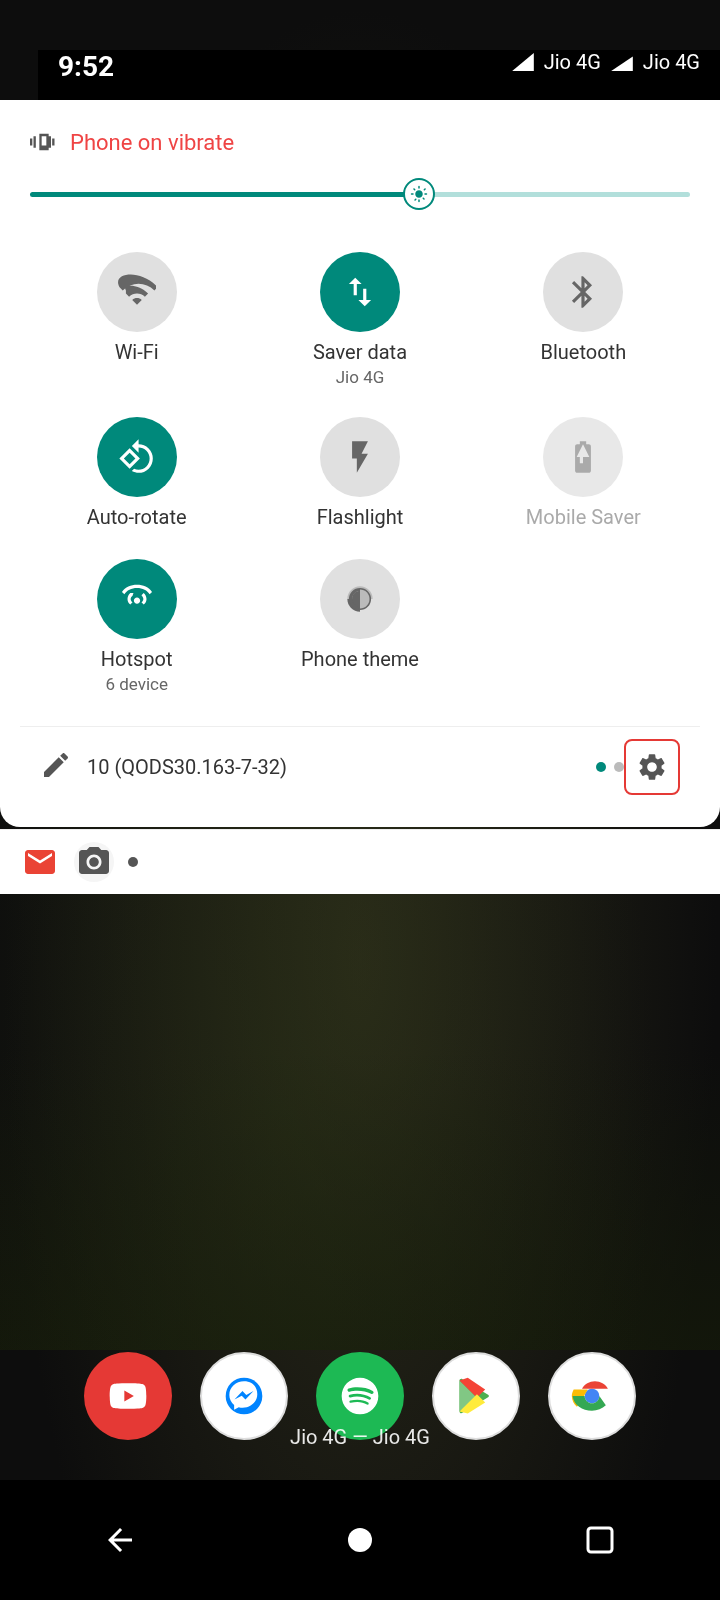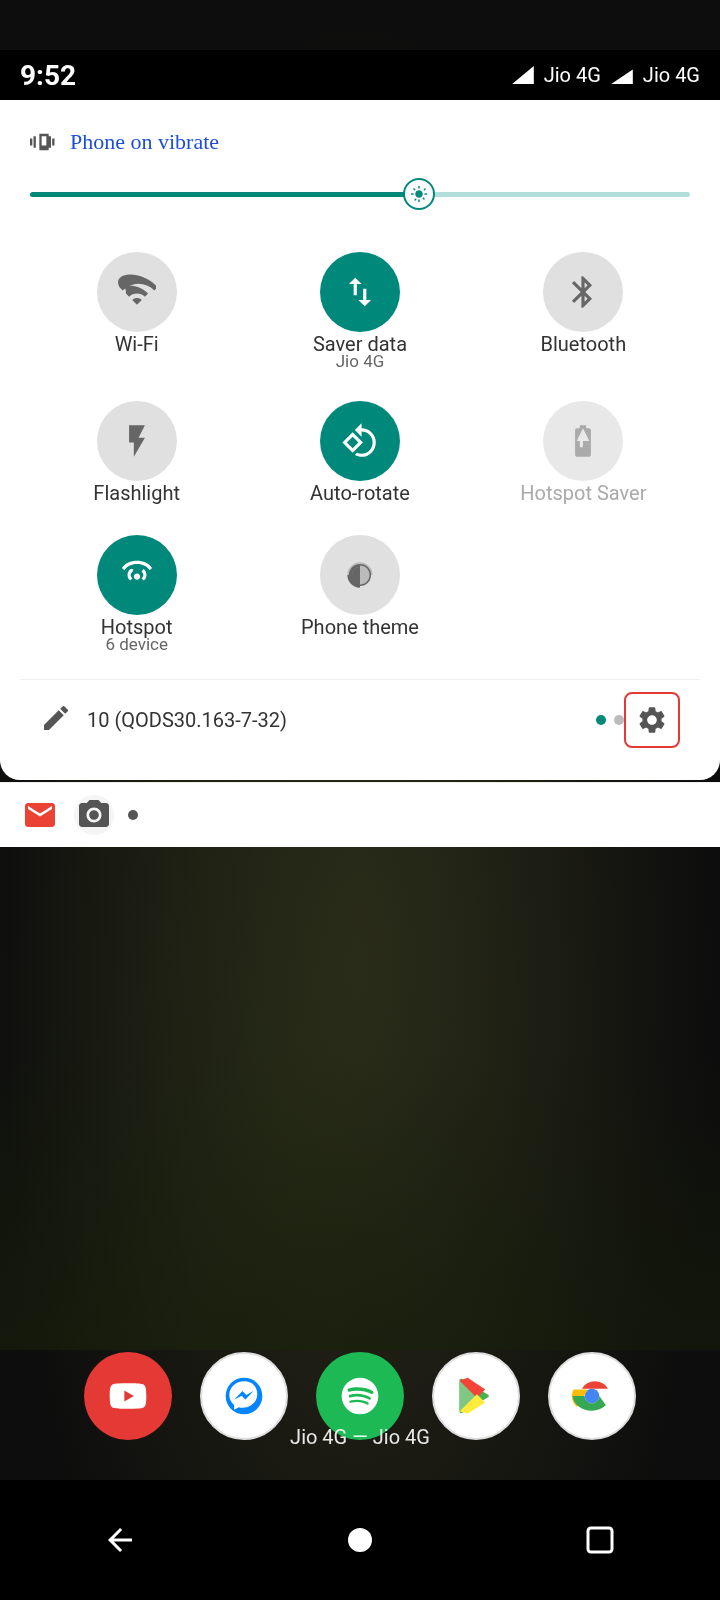--- a/index.html
+++ b/index.html
@@ -11,24 +11,25 @@
       overflow: hidden;
       position: relative;
     }
 
     
     .status-bar {
       background: #000;
       color: #fff;
       height: 50px;
       display: flex;
-      align-items: center;
+      align-items: flex-start;
       padding: 0 20px;
       position: relative;
       z-index: 10;
+      margin-left: 38px;
     }
     .status-time {
       font-size: 28px;
       font-weight: bold;
       color: #fff;
     }
     .status-right {
       margin-left: auto;
       display: flex;
       align-items: center;
@@ -106,20 +107,21 @@
     .tiles-grid {
       display: grid;
       grid-template-columns: repeat(3, 1fr);
       gap: 10px;
       padding: 10px;
     }
     .tile {
       display: flex;
       flex-direction: column;
       align-items: center;
+      gap: 8px;
       cursor: pointer;
       padding: 10px 5px;
     }
     .tile-icon {
       width: 80px;
       height: 80px;
       border-radius: 50%;
       display: flex;
       align-items: center;
       justify-content: center;
@@ -147,21 +149,21 @@
     .tile-label.inactive {
       color: #aaa;
     }
 
     
     .qs-bottom-bar {
       display: flex;
       align-items: center;
       padding: 12px 20px;
       border-top: 1px solid #eee;
-      margin-top: 5px;
+      margin-top: 12px;
     }
     .edit-icon {
       color: #555;
       margin-right: 15px;
     }
     .build-number {
       font-size: 20px;
       color: #333;
       flex: 1;
     }
@@ -411,21 +413,21 @@
     </div>
   </div>
 
   <div class="quick-settings">
 
     <div class="vibrate-row">
       <div class="vibrate-left">
         <svg width="28" height="28" viewBox="0 0 24 24" fill="#555">
           <path d="M0 15h2V9H0v6zm3 2h2V7H3v10zm16-8v6h2V9h-2zm-3-2v10h2V7h-2zM8 19h8V5H8v14zm2-12h4v8h-4V7z"></path>
         </svg>
-        <span style="font-size:22px;color:#1d4ed8;font-family:Liberation Serif, serif;">Phone on vibrate</span>
+        <span style="font-size:22px;color:#ef4444;">Phone on vibrate</span>
       </div>
     </div>
 
     <div class="brightness-row">
       <div class="slider-container">
         <div class="slider-track"></div>
         <div class="slider-thumb">
           <svg viewBox="0 0 24 24" fill="#00897b">
             <path d="M12 7c-2.76 0-5 2.24-5 5s2.24 5 5 5 5-2.24 5-5-2.24-5-5-5zM2 13h2c.55 0 1-.45 1-1s-.45-1-1-1H2c-.55 0-1 .45-1 1s.45 1 1 1zm18 0h2c.55 0 1-.45 1-1s-.45-1-1-1h-2c-.55 0-1 .45-1 1s.45 1 1 1zM11 2v2c0 .55.45 1 1 1s1-.45 1-1V2c0-.55-.45-1-1-1s-1 .45-1 1zm0 18v2c0 .55.45 1 1 1s1-.45 1-1v-2c0-.55-.45-1-1-1s-1 .45-1 1zM5.99 4.58c-.39-.39-1.03-.39-1.41 0-.39.39-.39 1.03 0 1.41l1.06 1.06c.39.39 1.03.39 1.41 0 .39-.39.39-1.03 0-1.41L5.99 4.58zm12.37 12.37c-.39-.39-1.03-.39-1.41 0-.39.39-.39 1.03 0 1.41l1.06 1.06c.39.39 1.03.39 1.41 0 .39-.39.39-1.03 0-1.41l-1.06-1.06zm1.06-12.37l-1.06 1.06c-.39.39-.39 1.03 0 1.41.39.39 1.03.39 1.41 0l1.06-1.06c.39-.39.39-1.03 0-1.41-.39-.39-1.03-.39-1.41 0zM7.05 18.36l-1.06 1.06c-.39.39-.39 1.03 0 1.41.39.39 1.03.39 1.41 0l1.06-1.06c.39-.39.39-1.03 0-1.41-.39-.39-1.03-.39-1.41 0z"></path>
           </svg>
@@ -457,44 +459,44 @@
       <div class="tile">
         <div class="tile-icon">
           <svg viewBox="0 0 24 24" fill="#666" width="38" height="38">
               <path d="M17.71 7.71L12 2h-1v7.59L6.41 5 5 6.41 10.59 12 5 17.59 6.41 19 11 14.41V22h1l5.71-5.71-4.3-4.29 4.3-4.29zM13 5.83l1.88 1.88L13 9.59V5.83zm1.88 10.46L13 18.17v-3.76l1.88 1.88z"></path>
             </svg>
         </div>
         <span class="tile-label">Bluetooth</span>
       </div>
 
       <div class="tile">
+        <div class="tile-icon active">
+          <svg viewBox="0 0 24 24" fill="white" width="38" height="38">
+              <path d="M7.34 6.41L.86 12.9l6.49 6.48 6.49-6.48-6.5-6.49zM3.69 12.9l3.66-3.66L11 12.9l-3.66 3.66-3.65-3.66zm15.67-6.26C17.61 4.88 15.3 4 13 4V.76L8.76 5 13 9.24V6c1.79 0 3.58.68 4.95 2.05 2.73 2.73 2.73 7.17 0 9.9C16.58 19.32 14.79 20 13 20c-.97 0-1.94-.21-2.84-.61l-1.46 1.46C10.21 21.62 11.6 22 13 22c2.3 0 4.61-.88 6.36-2.64 3.52-3.51 3.52-9.21 0-12.72z"></path>
+            </svg>
+        </div>
+        <span class="tile-label">Auto-rotate</span>
+      </div>
+
+      <div class="tile">
         <div class="tile-icon">
           <svg viewBox="0 0 24 24" fill="#666" width="38" height="38">
               <path d="M7 2v11h3v9l7-12h-4l4-8z"></path>
             </svg>
         </div>
         <span class="tile-label">Flashlight</span>
       </div>
 
       <div class="tile">
-        <div class="tile-icon active">
-          <svg viewBox="0 0 24 24" fill="white" width="38" height="38">
-              <path d="M7.34 6.41L.86 12.9l6.49 6.48 6.49-6.48-6.5-6.49zM3.69 12.9l3.66-3.66L11 12.9l-3.66 3.66-3.65-3.66zm15.67-6.26C17.61 4.88 15.3 4 13 4V.76L8.76 5 13 9.24V6c1.79 0 3.58.68 4.95 2.05 2.73 2.73 2.73 7.17 0 9.9C16.58 19.32 14.79 20 13 20c-.97 0-1.94-.21-2.84-.61l-1.46 1.46C10.21 21.62 11.6 22 13 22c2.3 0 4.61-.88 6.36-2.64 3.52-3.51 3.52-9.21 0-12.72z"></path>
-            </svg>
-        </div>
-        <span class="tile-label">Auto-rotate</span>
-      </div>
-
-      <div class="tile">
         <div class="tile-icon" style="background:#e8e8e8;">
           <svg viewBox="0 0 24 24" fill="#aaa" width="38" height="38">
               <path d="M15.67 4H14V2h-4v2H8.33C7.6 4 7 4.6 7 5.33v15.33C7 21.4 7.6 22 8.33 22h7.33c.74 0 1.34-.6 1.34-1.33V5.33C17 4.6 16.4 4 15.67 4zm-1.67 8h-2v4h-2v-4H8l4-8 4 8h-2z"></path>
             </svg>
         </div>
-        <span class="tile-label inactive">Hotspot Saver</span>
+        <span class="tile-label inactive">Mobile Saver</span>
       </div>
 
       <div class="tile">
         <div class="tile-icon active">
           <svg viewBox="0 0 24 24" fill="white" width="38" height="38">
               <path d="M12 11c-1.1 0-2 .9-2 2s.9 2 2 2 2-.9 2-2-.9-2-2-2zm-4.24-2.83C6.67 9.28 6 10.56 6 12c0 1.44.67 2.72 1.76 3.54l1.42-1.42C8.45 13.56 8 12.84 8 12c0-.84.45-1.56 1.18-2.12L9.76 8.17zm8.48 0l-1.42 1.41C15.55 10.44 16 11.16 16 12c0 .84-.45 1.56-1.18 2.12l1.42 1.41C17.33 14.72 18 13.44 18 12c0-1.44-.67-2.72-1.76-3.83zM12 3C8.13 3 4.5 4.57 2.5 7.5l1.5 1.5C5.5 6.5 8.5 5 12 5s6.5 1.5 8 4l1.5-1.5C19.5 4.57 15.87 3 12 3z"></path>
             </svg>
         </div>
         <span class="tile-label">Hotspot</span>
         <span class="tile-sublabel">6 device</span>

